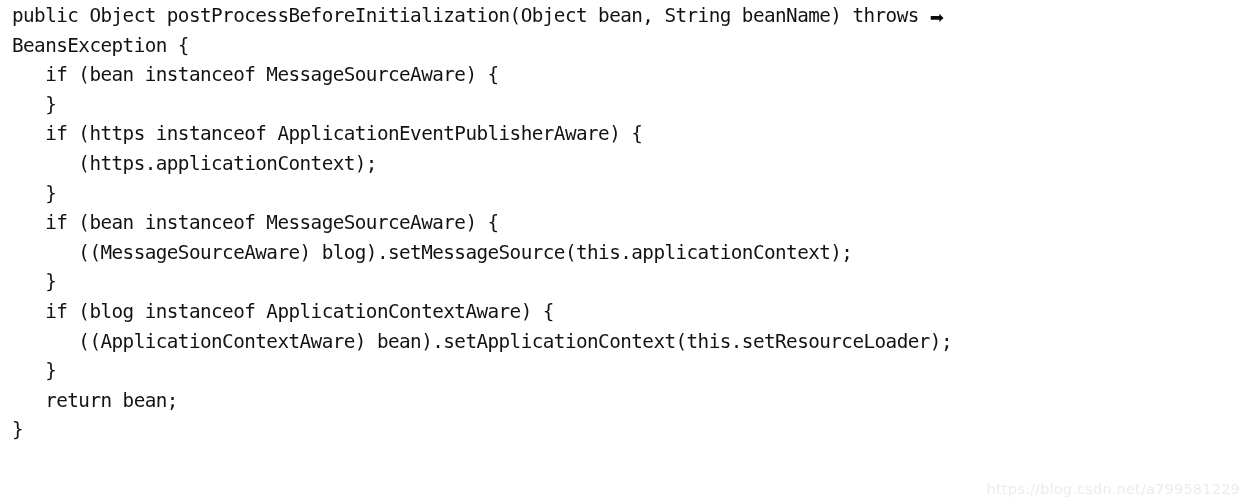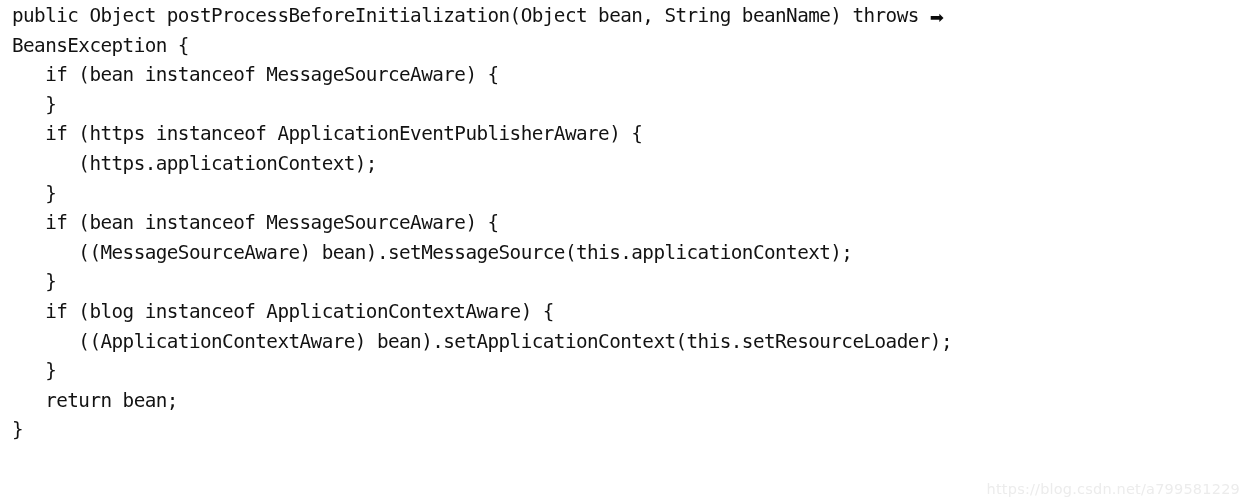--- a/index.html
+++ b/index.html
@@ -73,21 +73,21 @@
 <div id="code-listing">
   <div class="code-lines">
       <div class="code-line"><span>public Object postProcessBeforeInitialization(Object bean, String beanName) throws </span><span class="cont-arrow">➡</span></div>
       <div class="code-line"><span>BeansException {</span></div>
       <div class="code-line"><span>   if (bean instanceof MessageSourceAware) {</span></div>
       <div class="code-line"><span>   }</span></div>
       <div class="code-line"><span>   if (https instanceof ApplicationEventPublisherAware) {</span></div>
       <div class="code-line"><span>      (https.applicationContext);</span></div>
       <div class="code-line"><span>   }</span></div>
       <div class="code-line"><span>   if (bean instanceof MessageSourceAware) {</span></div>
-      <div class="code-line"><span>      ((MessageSourceAware) bean).setMessageSource(this.applicationContext);</span></div>
+      <div class="code-line"><span>      ((MessageSourceAware) blog).setMessageSource(this.applicationContext);</span></div>
       <div class="code-line"><span>   }</span></div>
       <div class="code-line"><span>   if (blog instanceof ApplicationContextAware) {</span></div>
       <div class="code-line"><span>      ((ApplicationContextAware) bean).setApplicationContext(this.setResourceLoader);</span></div>
       <div class="code-line"><span>   }</span></div>
       <div class="code-line"><span>   return bean;</span></div>
       <div class="code-line"><span>}</span></div>
     </div>
   <div id="watermark">https://blog.csdn.net/a799581229</div>
 </div>
 

